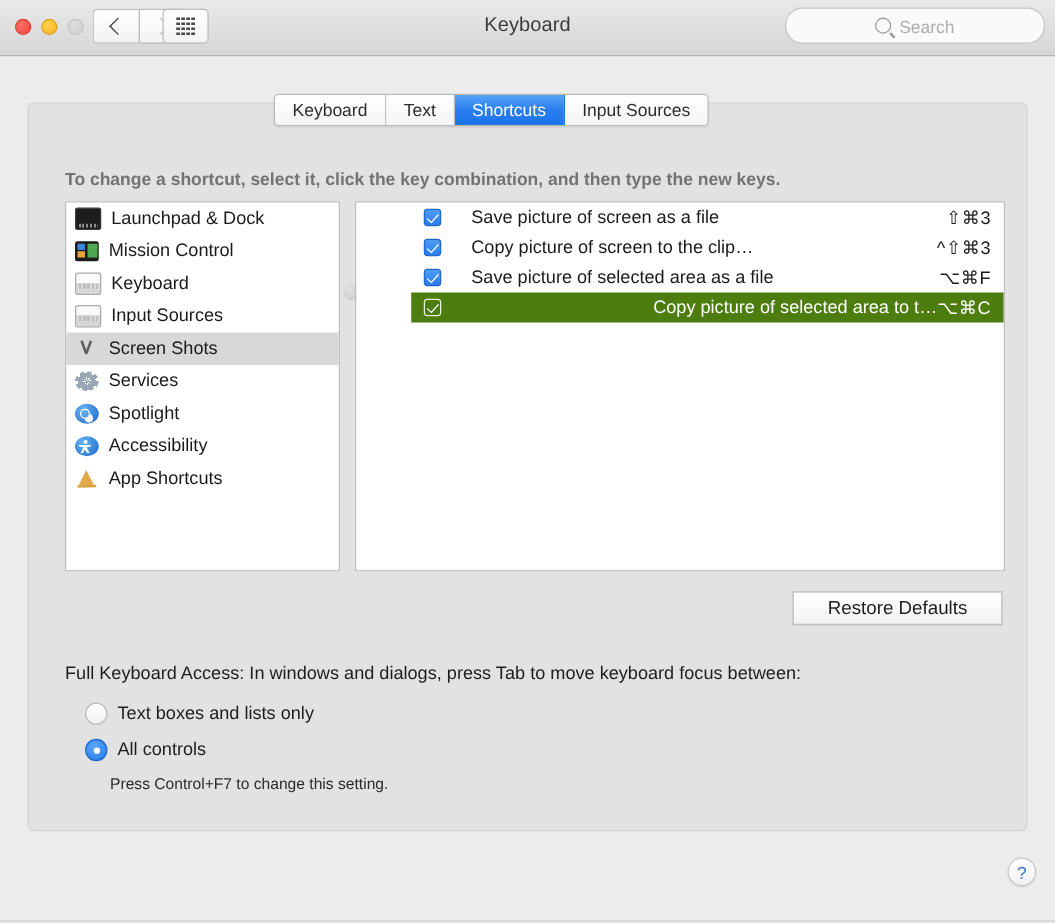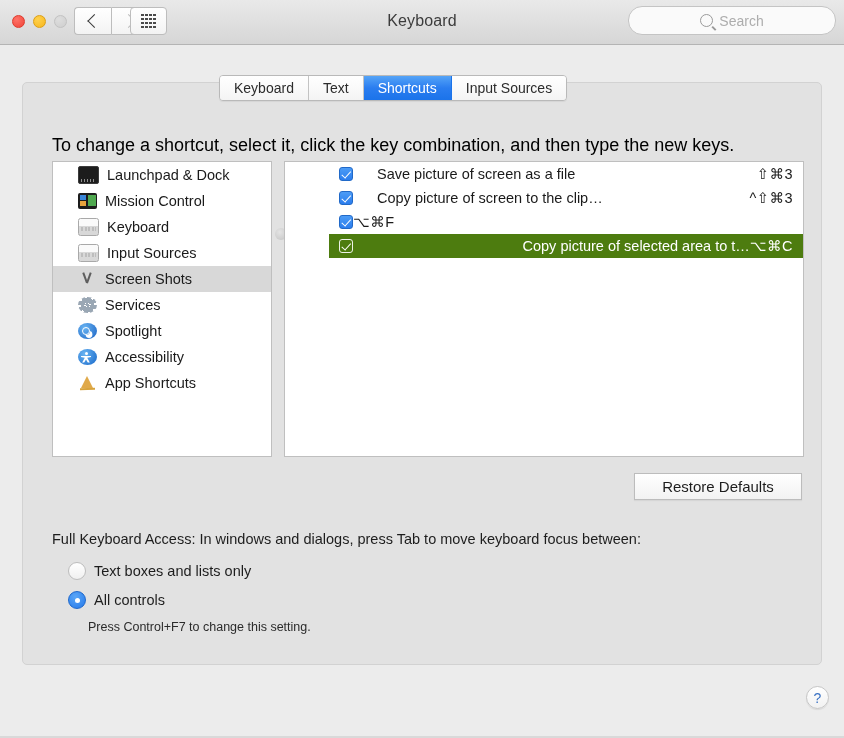--- a/index.html
+++ b/index.html
@@ -177,42 +177,43 @@
     background: linear-gradient(to bottom, #55a4f7 0%, #2a7df0 50%, #1b73ea 100%);
     color: #ffffff;
     border-right-color: #1b73ea;
   }
 
   
   #instruction {
     position: absolute;
     left: 29px;
     top: 52px;
-    font-size: 18px;
-    color: #000000;
-    white-space: nowrap;
+    font-size: 14px;
+    color: #737373;
+    white-space: nowrap;
+    font-weight: bold;
   }
 
   
   #category-list {
     position: absolute;
     left: 29px;
     top: 78px;
     width: 220px;
     height: 296px;
     background: #ffffff;
     border: 1px solid #bfbfbf;
     box-sizing: border-box;
     overflow: hidden;
   }
   .cat-row {
     display: flex;
     align-items: center;
     height: 26px;
-    padding-left: 25px;
+    padding-left: 7px;
     box-sizing: border-box;
   }
   .cat-row.selected { background: #d8d8d8; }
   .cat-label {
     font-size: 14.5px;
     color: #1a1a1a;
     margin-left: 8px;
     white-space: nowrap;
   }
   .cat-icon {
@@ -579,20 +580,21 @@
         <span class="sc-label">Save picture of screen as a file</span>
         <span class="sc-keys">⇧⌘3</span>
       </div>
       <div class="sc-row">
         <span class="sc-check"></span>
         <span class="sc-label">Copy picture of screen to the clip…</span>
         <span class="sc-keys">^⇧⌘3</span>
       </div>
       <div class="sc-row">
         <span class="sc-check"></span>
+        <span class="sc-label">Save picture of selected area as a file</span>
         <span class="sc-keys">⌥⌘F</span>
       </div>
       <div class="sc-row selected">
         <span class="sc-check"></span>
         <span class="sc-label">Copy picture of selected area to t…</span>
         <span class="sc-keys">⌥⌘C</span>
       </div>
     </div>
 
     <div id="restore-defaults">

